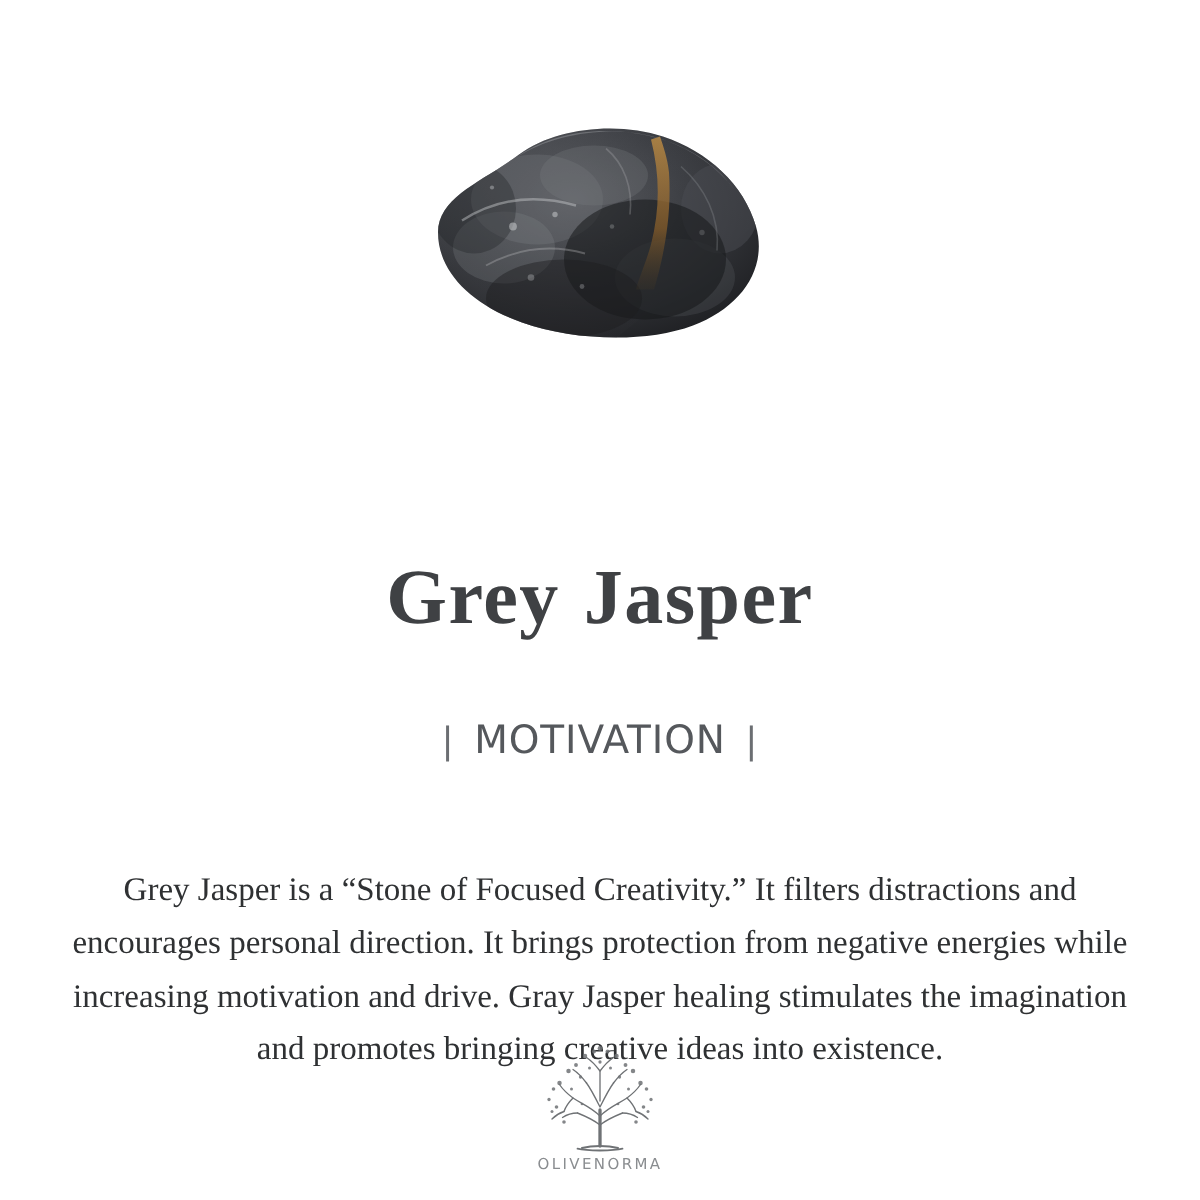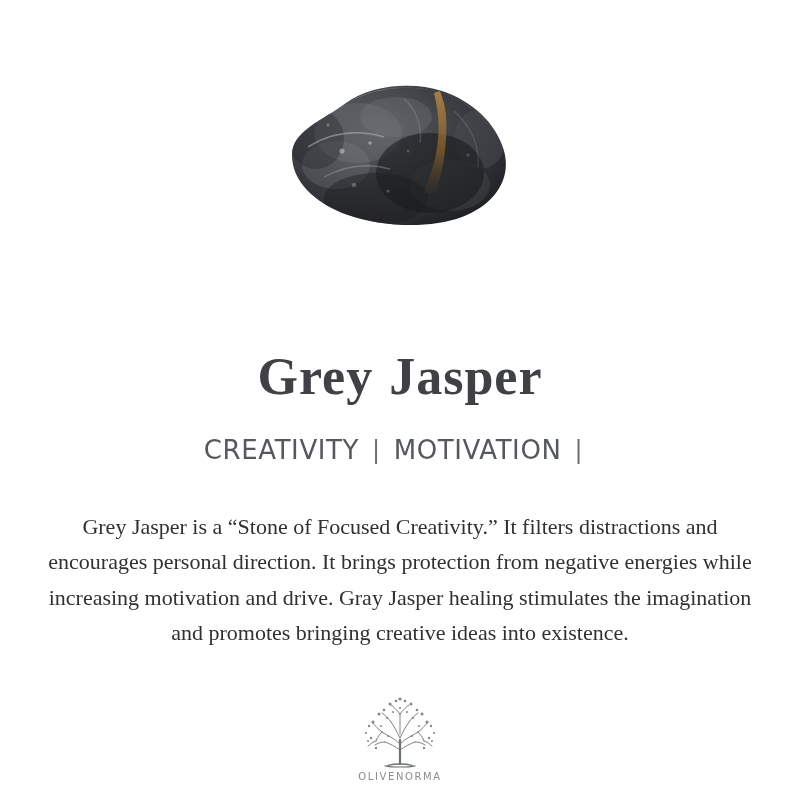--- a/index.html
+++ b/index.html
@@ -14,20 +14,21 @@
     overflow: hidden;
   }
   .page {
     position: relative;
     width: 800px;
     height: 800px;
     background: #ffffff;
     display: flex;
     flex-direction: column;
     align-items: center;
+    gap: 22px;
   }
 
   
   .stone-area {
     width: 100%;
     height: 300px;
     display: flex;
     align-items: center;
     justify-content: center;
     padding-top: 10px;
@@ -176,21 +177,20 @@
         </g>
       </svg>
     </div>
   </div>
 
   <div class="title">
     <span>Grey</span><span class="gap"></span><span>Jasper</span>
   </div>
 
   <div class="keywords">
-    <span>CREATIVITY</span>
     <span class="sep">|</span>
     <span>MOTIVATION</span>
     <span class="sep">|</span>
   </div>
 
   <div class="description">Grey Jasper is a “Stone of Focused Creativity.” It filters distractions and encourages personal direction. It brings protection from negative energies while increasing motivation and drive. Gray Jasper healing stimulates the imagination and promotes bringing creative ideas into existence.</div>
 
   <div class="logo-area">
     <svg class="logo-tree" viewBox="0 0 86 78">
       <g stroke="#6f7275" stroke-width="0.9" fill="none" stroke-linecap="round">

